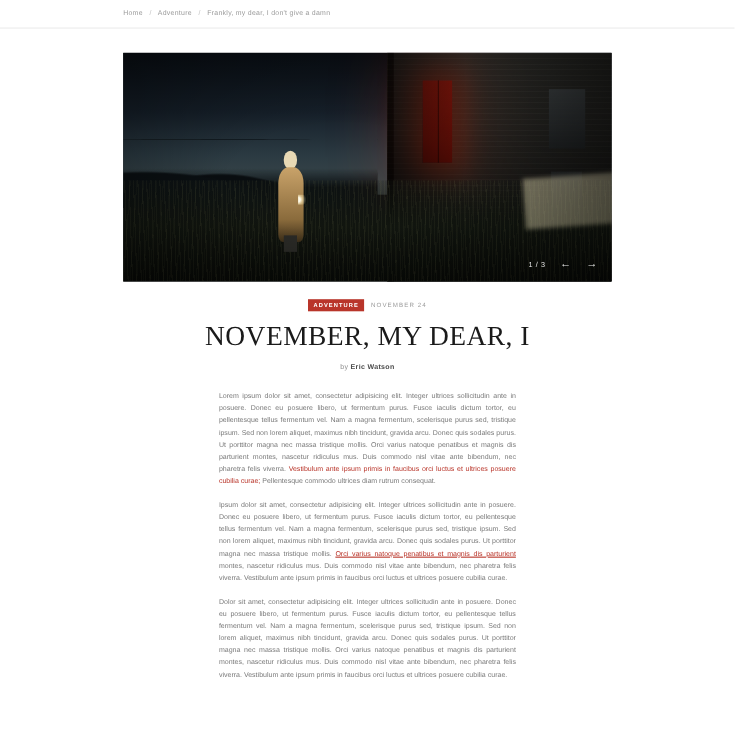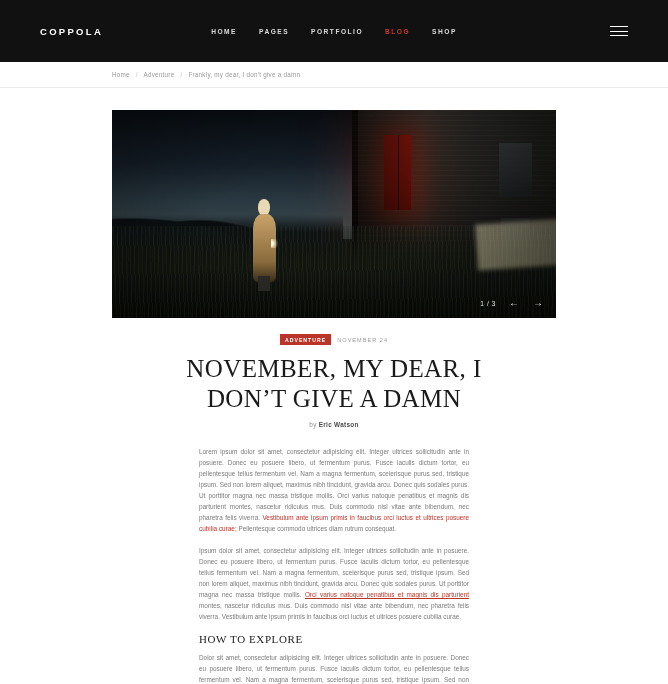--- a/index.html
+++ b/index.html
@@ -307,35 +307,20 @@
     font-weight: 400;
     margin: 6px 0 7px 0;
     text-transform: uppercase;
   }
 </style>
 </head>
 <body>
 
 <div class="page">
 
-  <div class="header">
-    <div class="brand">COPPOLA</div>
-    <div class="nav">
-      <div class="nav-item">HOME</div>
-      <div class="nav-item">PAGES</div>
-      <div class="nav-item">PORTFOLIO</div>
-      <div class="nav-item active">BLOG</div>
-      <div class="nav-item">SHOP</div>
-    </div>
-    <div class="burger">
-      <span></span>
-        <span></span>
-        <span></span>
-    </div>
-  </div>
 
   <div class="breadcrumb-bar">
     <div class="breadcrumb">
       <span>Home</span>
       <span class="sep">/</span>
       <span>Adventure</span>
       <span class="sep">/</span>
       <span class="crumb-current">Frankly, my dear, I don't give a damn</span>
     </div>
   </div>
@@ -371,28 +356,26 @@
     </div>
   </div>
 
   <div class="article">
     <div class="meta-row">
       <span class="cat-badge">ADVENTURE</span>
       <span class="meta-date">NOVEMBER 24</span>
     </div>
     <h1 class="post-title">
       <span>NOVEMBER, MY DEAR, I</span><br>
-      <span>DON’T GIVE A DAMN</span>
     </h1>
     <div class="byline">
       <span>by</span>
       <span class="author">Eric Watson</span>
     </div>
 
     <div class="body-col">
       <p><span>Lorem ipsum dolor sit amet, consectetur adipisicing elit. Integer ultrices sollicitudin ante in posuere. Donec eu posuere libero, ut fermentum purus. Fusce iaculis dictum tortor, eu pellentesque tellus fermentum vel. Nam a magna fermentum, scelerisque purus sed, tristique ipsum. Sed non lorem aliquet, maximus nibh tincidunt, gravida arcu. Donec quis sodales purus. Ut porttitor magna nec massa tristique mollis. Orci varius natoque penatibus et magnis dis parturient montes, nascetur ridiculus mus. Duis commodo nisl vitae ante bibendum, nec pharetra felis viverra. </span><span class="link-red">Vestibulum ante ipsum primis in faucibus orci luctus et ultrices posuere cubilia curae;</span><span> Pellentesque commodo ultrices diam rutrum consequat.</span></p>
       <p><span>Ipsum dolor sit amet, consectetur adipisicing elit. Integer ultrices sollicitudin ante in posuere. Donec eu posuere libero, ut fermentum purus. Fusce iaculis dictum tortor, eu pellentesque tellus fermentum vel. Nam a magna fermentum, scelerisque purus sed, tristique ipsum. Sed non lorem aliquet, maximus nibh tincidunt, gravida arcu. Donec quis sodales purus. Ut porttitor magna nec massa tristique mollis. </span><span class="link-underline">Orci varius natoque penatibus et magnis dis parturient</span><span> montes, nascetur ridiculus mus. Duis commodo nisl vitae ante bibendum, nec pharetra felis viverra. Vestibulum ante ipsum primis in faucibus orci luctus et ultrices posuere cubilia curae.</span></p>
-      <h2 class="section-head">HOW TO EXPLORE</h2>
       <p>Dolor sit amet, consectetur adipisicing elit. Integer ultrices sollicitudin ante in posuere. Donec eu posuere libero, ut fermentum purus. Fusce iaculis dictum tortor, eu pellentesque tellus fermentum vel. Nam a magna fermentum, scelerisque purus sed, tristique ipsum. Sed non lorem aliquet, maximus nibh tincidunt, gravida arcu. Donec quis sodales purus. Ut porttitor magna nec massa tristique mollis. Orci varius natoque penatibus et magnis dis parturient montes, nascetur ridiculus mus. Duis commodo nisl vitae ante bibendum, nec pharetra felis viverra. Vestibulum ante ipsum primis in faucibus orci luctus et ultrices posuere cubilia curae.</p>
     </div>
   </div>
 
 </div>
 
 </body></html>

